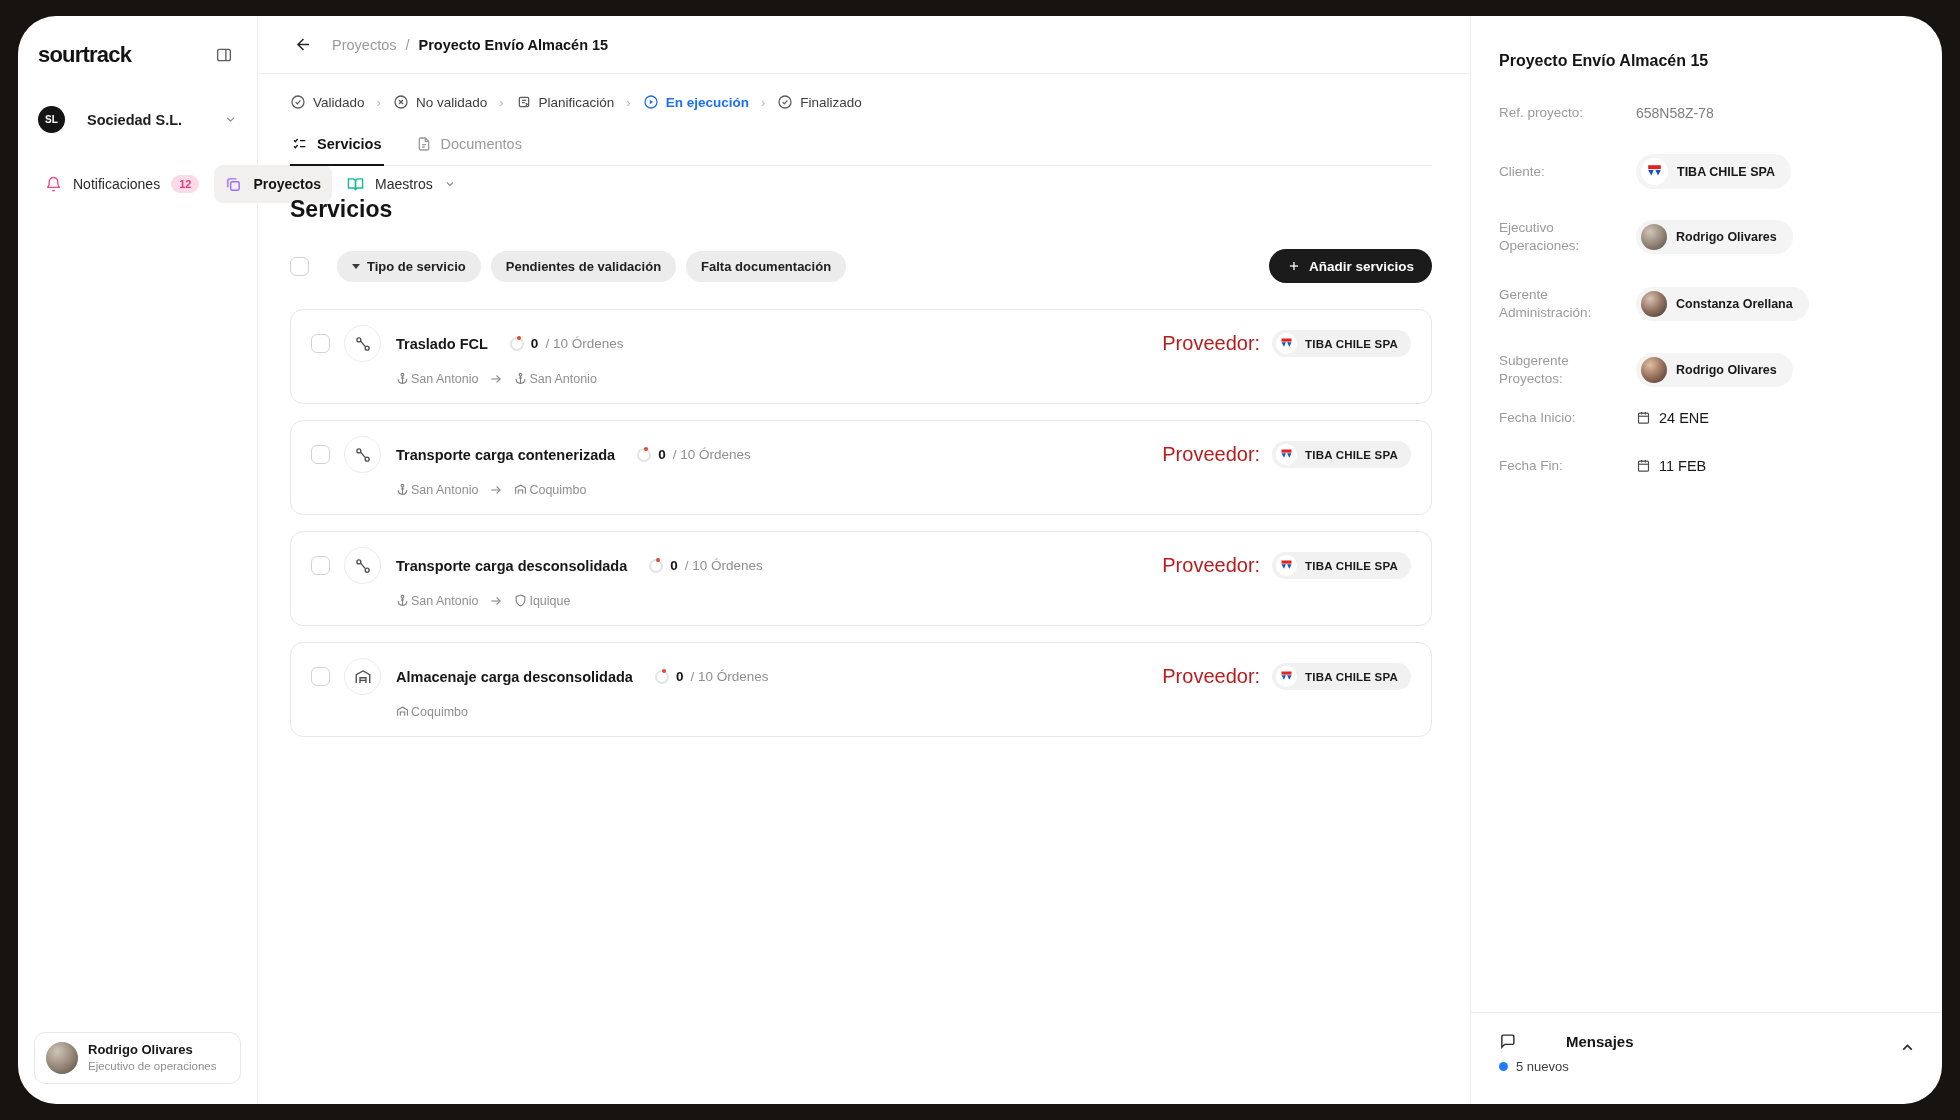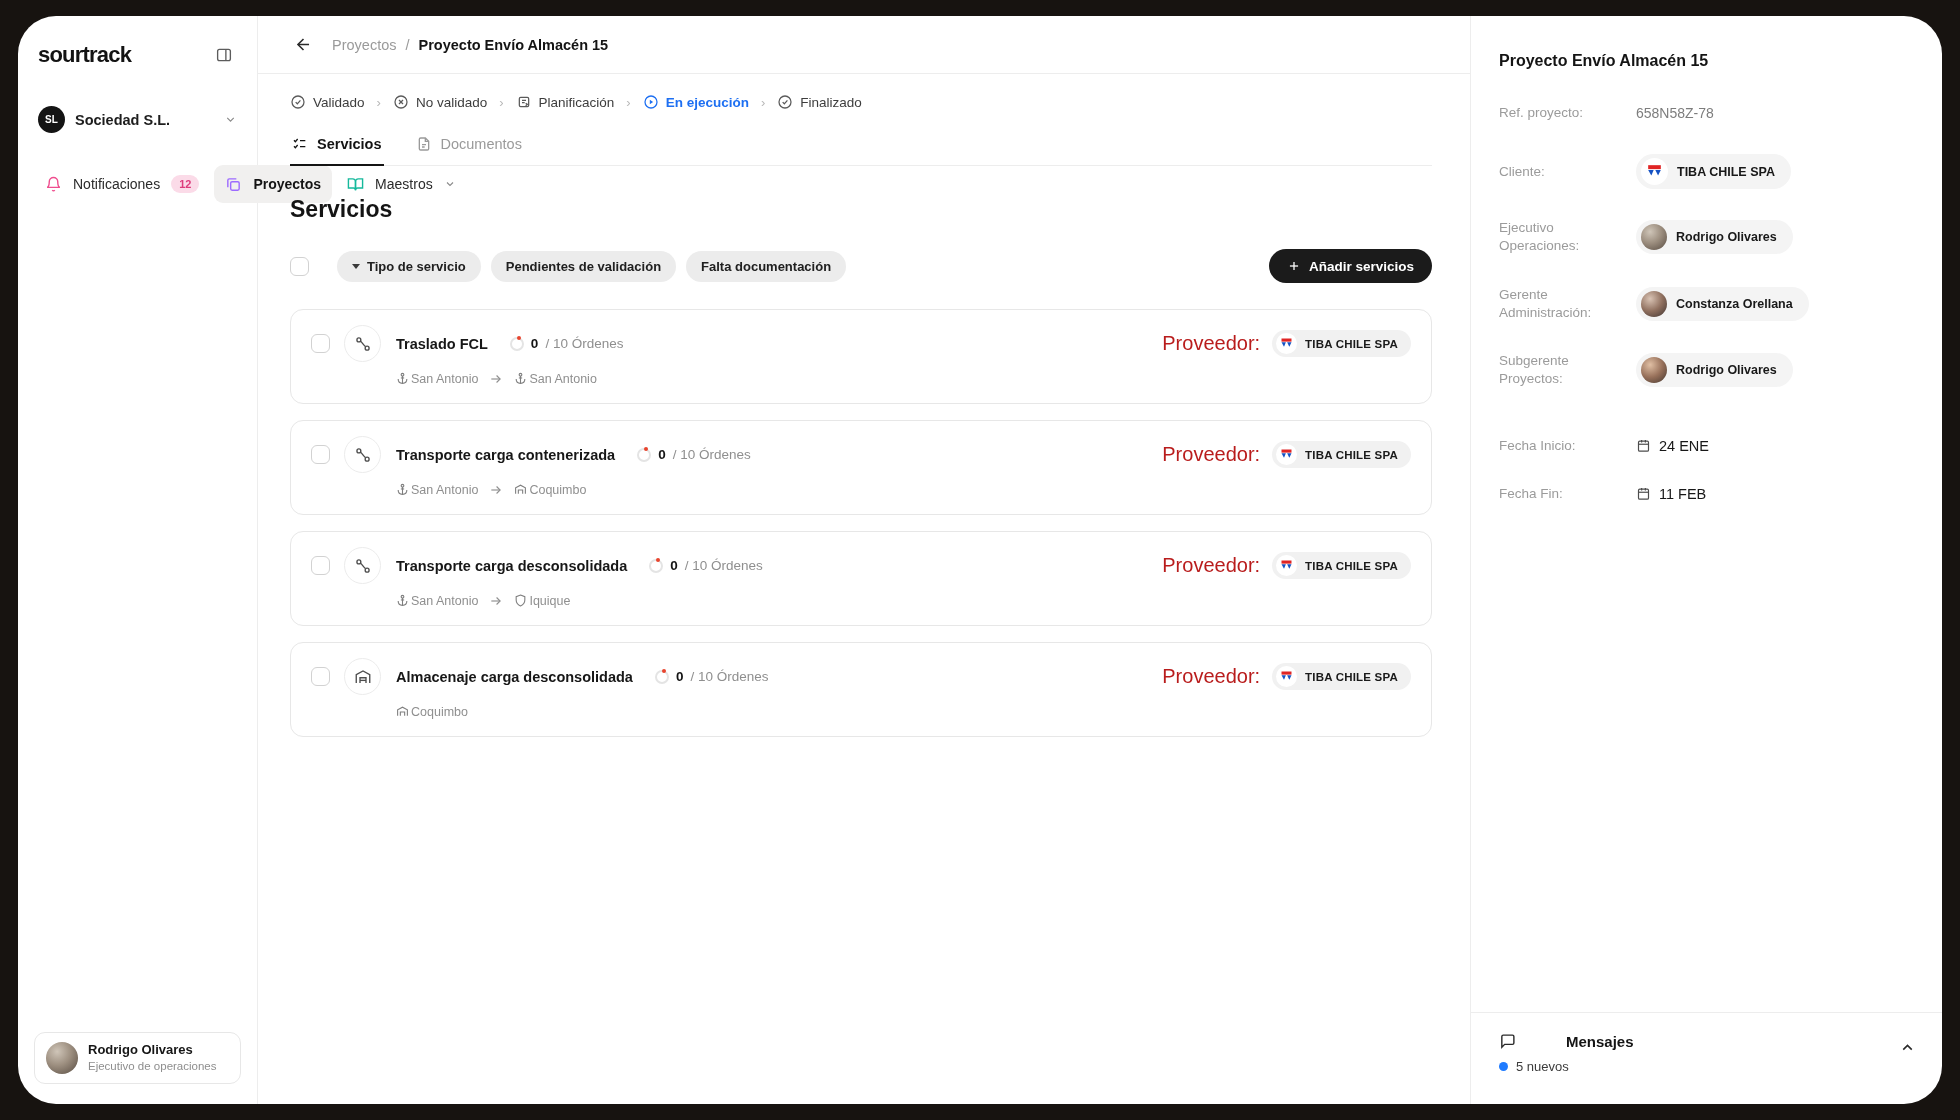--- a/index.html
+++ b/index.html
@@ -9,21 +9,21 @@
   .app{position:absolute;left:18px;top:16px;right:18px;bottom:16px;background:#fff;
     border-radius:38px;overflow:hidden;display:flex;}
 
   
   .sidebar{width:240px;flex:0 0 240px;border-right:1px solid #ededed;display:flex;
     flex-direction:column;padding:26px 16px 20px;}
   .logo-row{display:flex;align-items:center;justify-content:space-between;padding:0 4px;}
   .logo{font-size:22px;font-weight:700;letter-spacing:-0.8px;color:#131313;}
   .icon-btn{width:26px;height:26px;display:flex;align-items:center;justify-content:center;
     border-radius:6px;cursor:pointer;color:#5c5c5c;}
-  .ws-row{display:flex;align-items:center;gap:10px;margin-top:38px;padding:0 4px;}
+  .ws-row{display:flex;align-items:center;gap:22px;margin-top:38px;padding:0 4px;}
   .ws-avatar{width:27px;height:27px;border-radius:50%;background:#141414;color:#fff;
     font-size:10px;font-weight:700;display:flex;align-items:center;justify-content:center;}
   .ws-name{font-size:14.5px;font-weight:600;color:#1d1d1d;flex:1;}
   .nav{margin-top:32px;display:flex;flex-direction:row;gap:4px;}
   .nav-item{display:flex;align-items:center;gap:11px;height:38px;padding:0 11px;
     border-radius:9px;font-size:14px;color:#2b2b2b;cursor:pointer;}
   .nav-item.active{background:#f1f0ef;font-weight:700;color:#141414;}
   .nav-badge{margin-left:auto;background:#fbdbe8;color:#dd3d7c;font-size:11px;font-weight:700;
     padding:3px 8px;border-radius:999px;}
   .nav-chevron{margin-left:auto;color:#8a8a8a;display:flex;}
@@ -582,21 +582,21 @@
         </div>
 
         <div class="field" style="margin-bottom:30px;">
           <span class="f-label">Gerente Administración:</span>
           <div class="pill">
             <span class="avatar a26 grad2"></span>
             <span class="pill-name">Constanza Orellana</span>
           </div>
         </div>
 
-        <div class="field" style="margin-bottom:48px;">
+        <div class="field" style="margin-bottom:20px;">
           <span class="f-label">Subgerente Proyectos:</span>
           <div class="pill">
             <span class="avatar a26 grad3"></span>
             <span class="pill-name">Rodrigo Olivares</span>
           </div>
         </div>
 
         <div class="field" style="margin-bottom:30px;">
           <span class="f-label">Fecha Inicio:</span>
           <span class="date-val">

